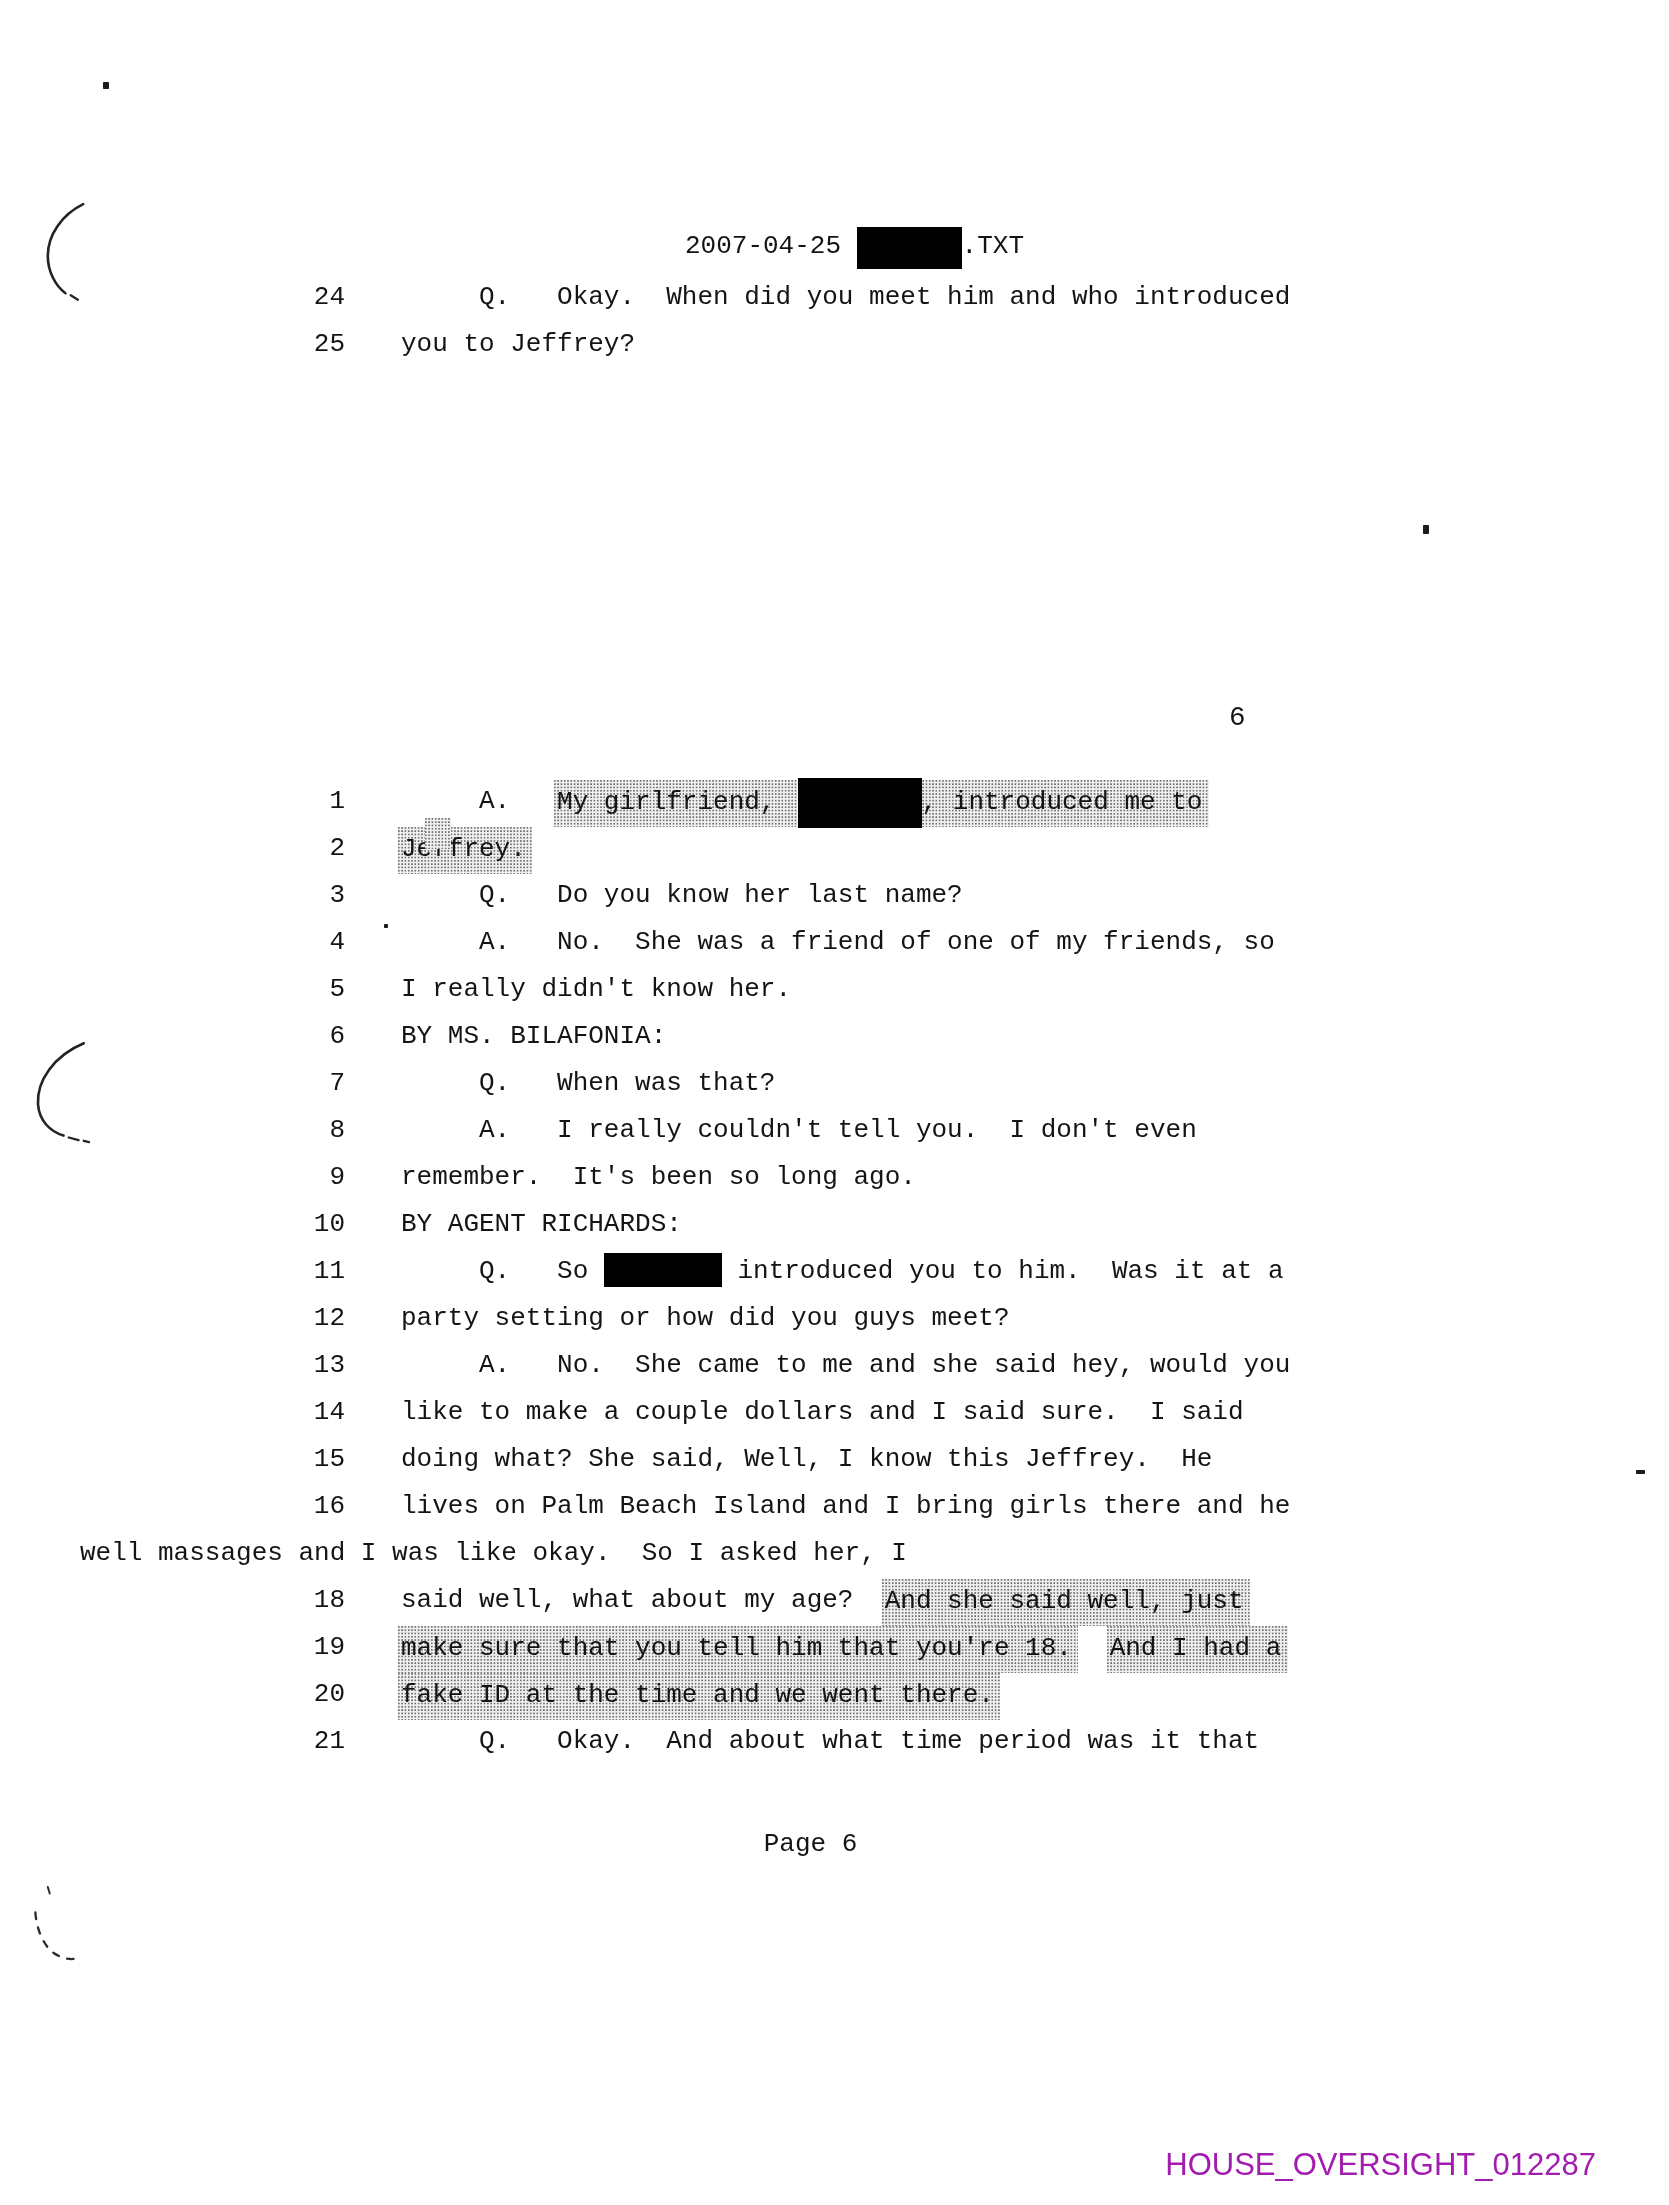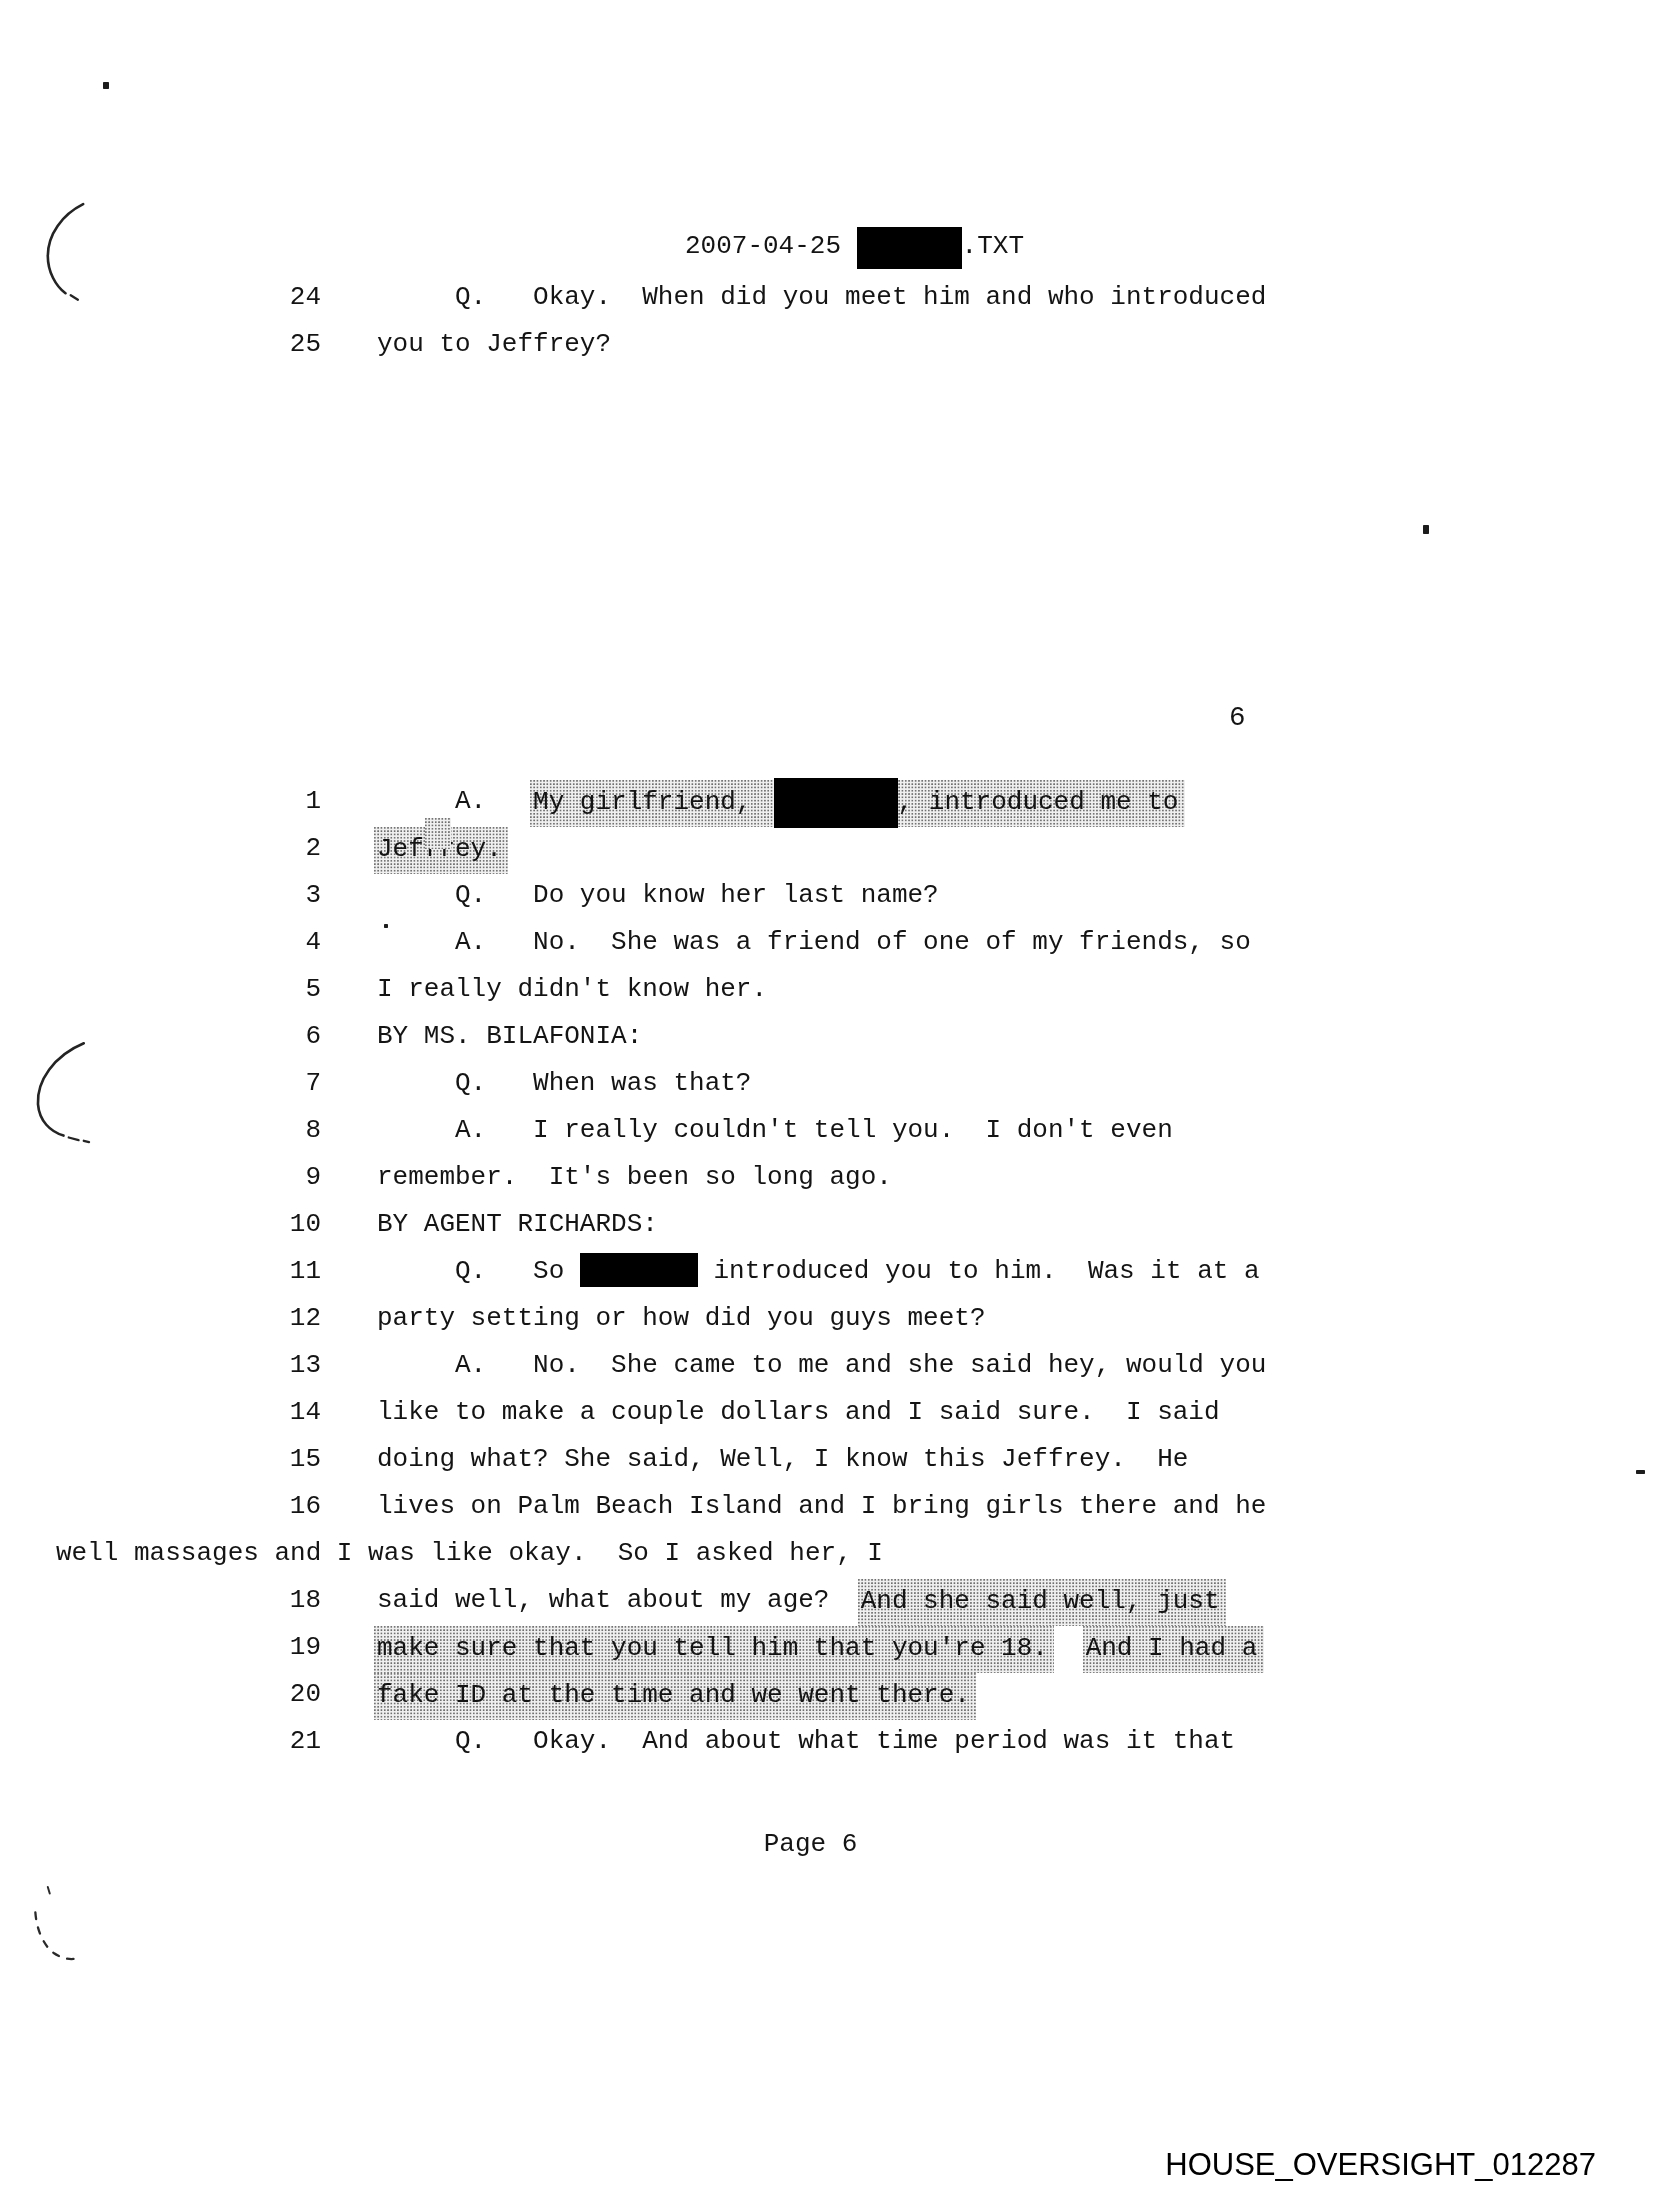--- a/index.html
+++ b/index.html
@@ -13,20 +13,21 @@
   }
   .abs { position:absolute; }
 
   
   .row {
     display:flex;
     height:47px;
     line-height:47px;
     font-size:26px;
     white-space:pre;
+    margin-left:24px;
   }
   .num {
     width:321px;
     text-align:right;
     white-space:pre;
     flex:0 0 auto;
   }
   .txt {
     padding-left:56px;
     white-space:pre;
@@ -66,21 +67,21 @@
     position:absolute; top:704px; left:1229px;
     font-size:27.5px; line-height:27.5px;
   }
   .footer {
     position:absolute; top:1828px; left:0; width:1591px;
     text-align:center; font-size:26px; line-height:33px; white-space:pre;padding-left:15px;
   }
   .bates {
     position:absolute; top:2148px; right:73px;
     font-family:"Liberation Sans","DejaVu Sans",sans-serif;
-    font-size:31px; line-height:33px; color:#000000;
+    font-size:31px; line-height:33px; color:#a21caf;
   }
 
   .speck { position:absolute; background:#1c1c1c; border-radius:0.7px; }
   svg.marks { position:absolute; left:0; top:0; pointer-events:none; }
 </style>
 </head>
 <body>
 
 <div class="header-line"><span>2007-04-25 </span><span class="redact v-hdr" style="width:105px"></span><span>.TXT</span></div>
 

